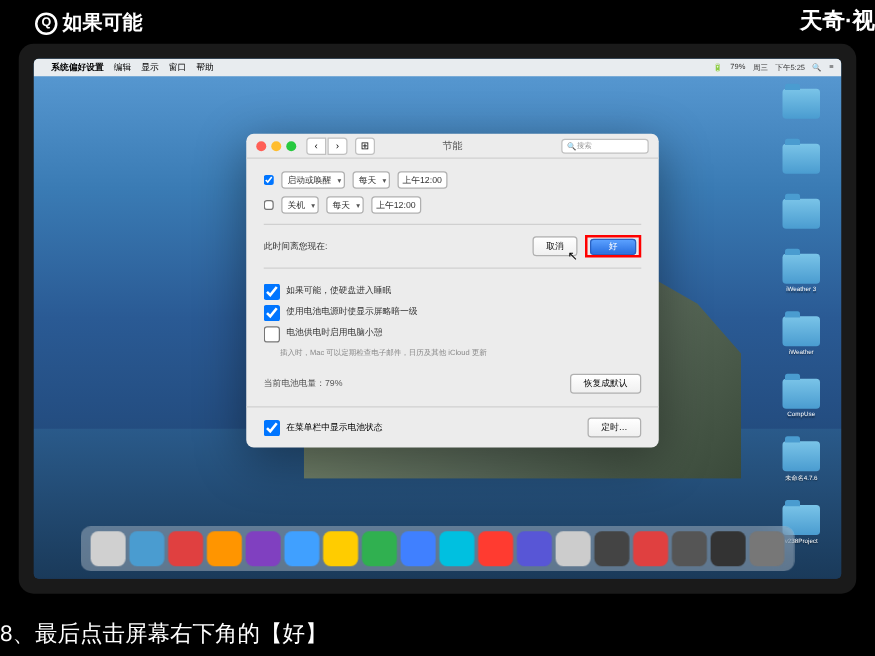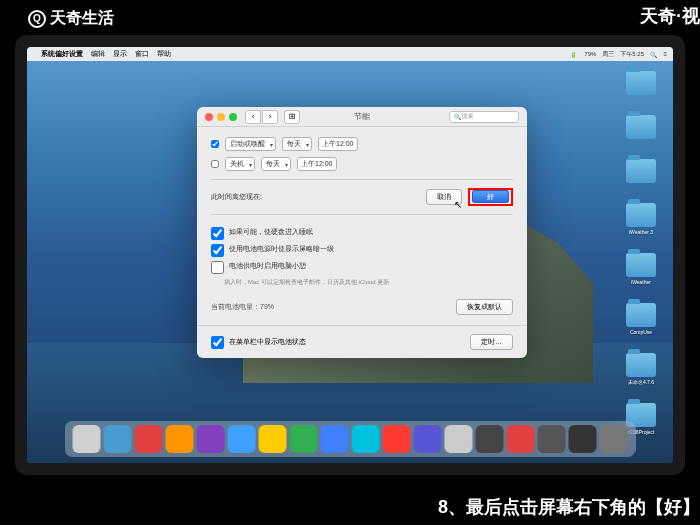--- a/index.html
+++ b/index.html
@@ -45,29 +45,29 @@
 .btn { background: linear-gradient(180deg, #fff, #f0f0f0); border: 1px solid #b0b0b0; border-radius: 3px; padding: 2px 10px; font-size: 7px; }
 .btn.primary { background: linear-gradient(180deg, #5aa0ff, #2a70e0); color: #fff; border-color: #2a60c0; padding: 2px 14px; }
 .highlight-box { border: 2px solid #ff0000; padding: 2px; display: inline-block; }
 .checks { margin-top: 12px; }
 .check-row { display: flex; align-items: flex-start; gap: 5px; font-size: 7px; margin-bottom: 4px; color: #333; }
 .battery-row { display: flex; align-items: center; margin-top: 12px; font-size: 7px; }
 .battery-row .status { color: #555; }
 .restore-btn { margin-left: auto; }
 .bottom-row { border-top: 1px solid #d0d0d0; padding: 8px 14px; display: flex; align-items: center; font-size: 7px; }
 .lock-icon { margin-left: auto; margin-right: 8px; }
-.caption { position: absolute; bottom: 0; left: 0; right: 0; background: linear-gradient(180deg, transparent, rgba(0,0,0,0.7)); color: #fff; text-align: right; padding: 18px 0 6px; font-size: 18px; z-index: 50; font-weight: bold; }
+.caption { position: absolute; bottom: 0; left: 0; right: 0; background: linear-gradient(180deg, transparent, rgba(0,0,0,0.7)); color: #fff; text-align: left; padding: 18px 0 6px; font-size: 18px; z-index: 50; }
 .cursor { position: absolute; top: 152px; left: 427px; font-size: 10px; z-index: 20; color: #000; }
 </style>
 </head>
 <body>
 
 <div class="watermark-tl">
   <span class="icon">Q</span>
-  <span>天奇生活</span>
+  <span>如果可能</span>
 </div>
 <div class="watermark-tr">天奇·视</div>
 
 <div class="monitor">
   <div class="screen">
     <div class="wallpaper-sea"></div>
     <div class="wallpaper-island"></div>
 
     <div class="menubar">
       <span class="apple"></span>

